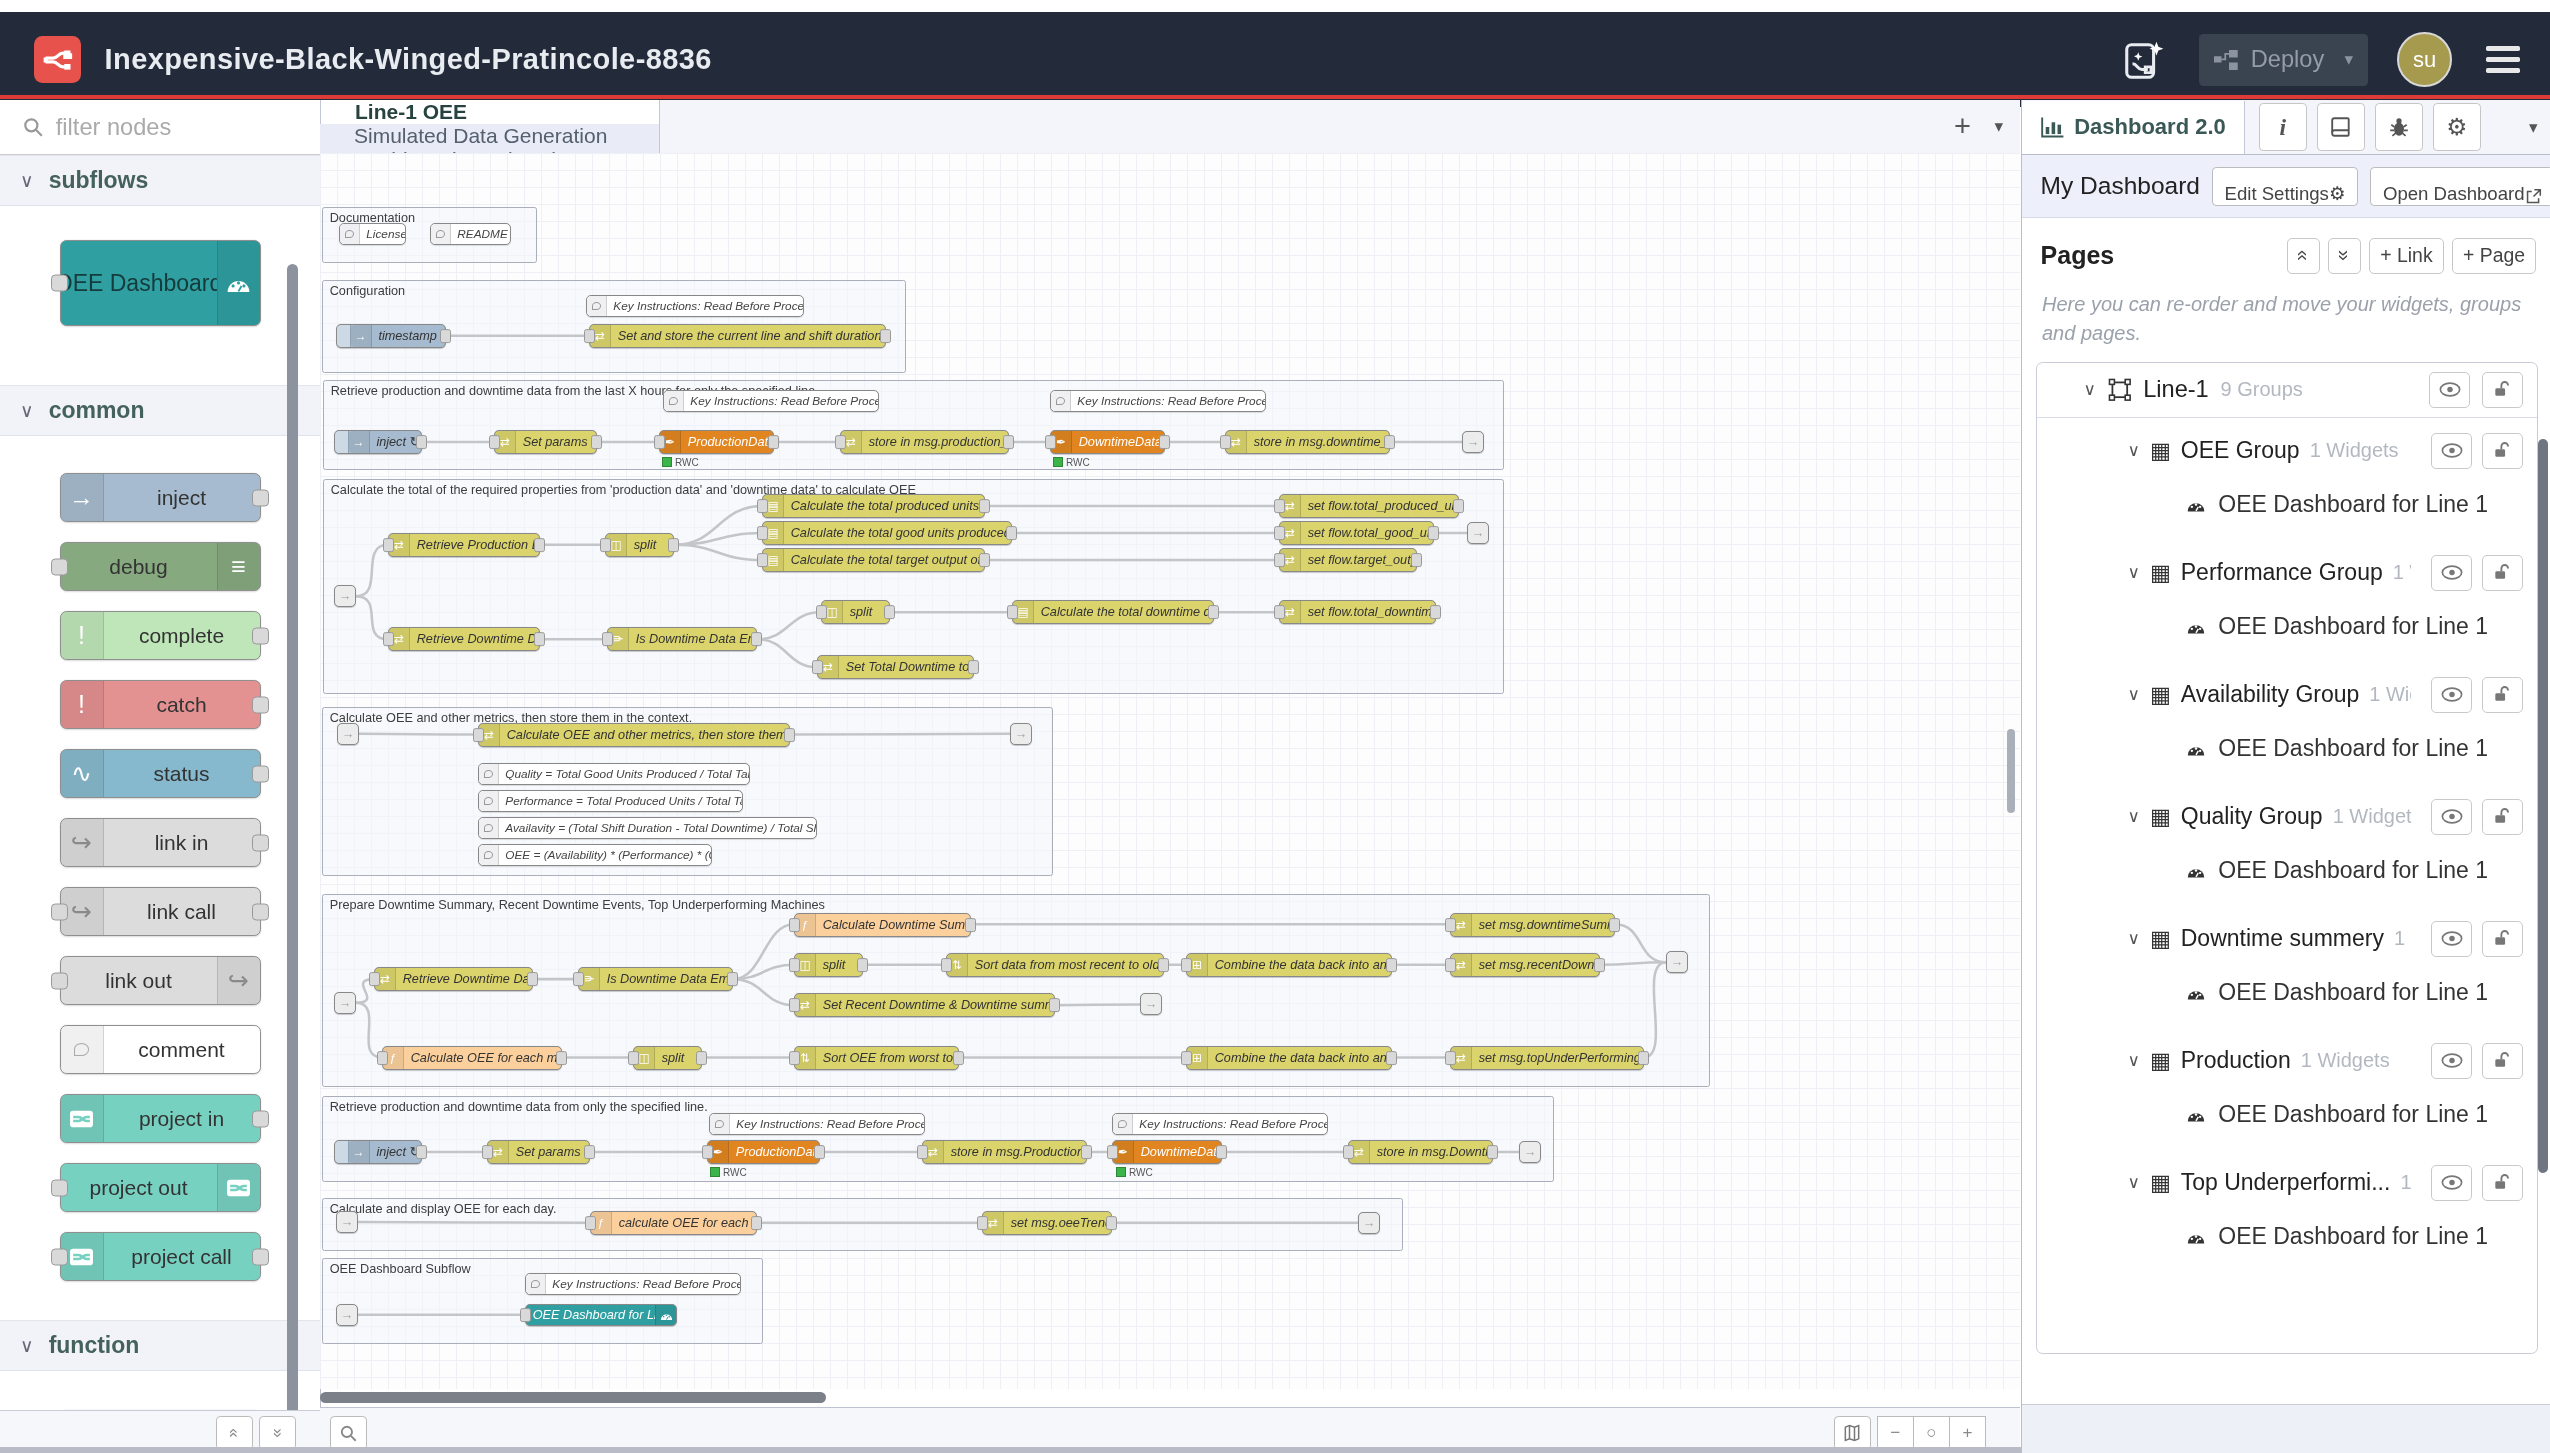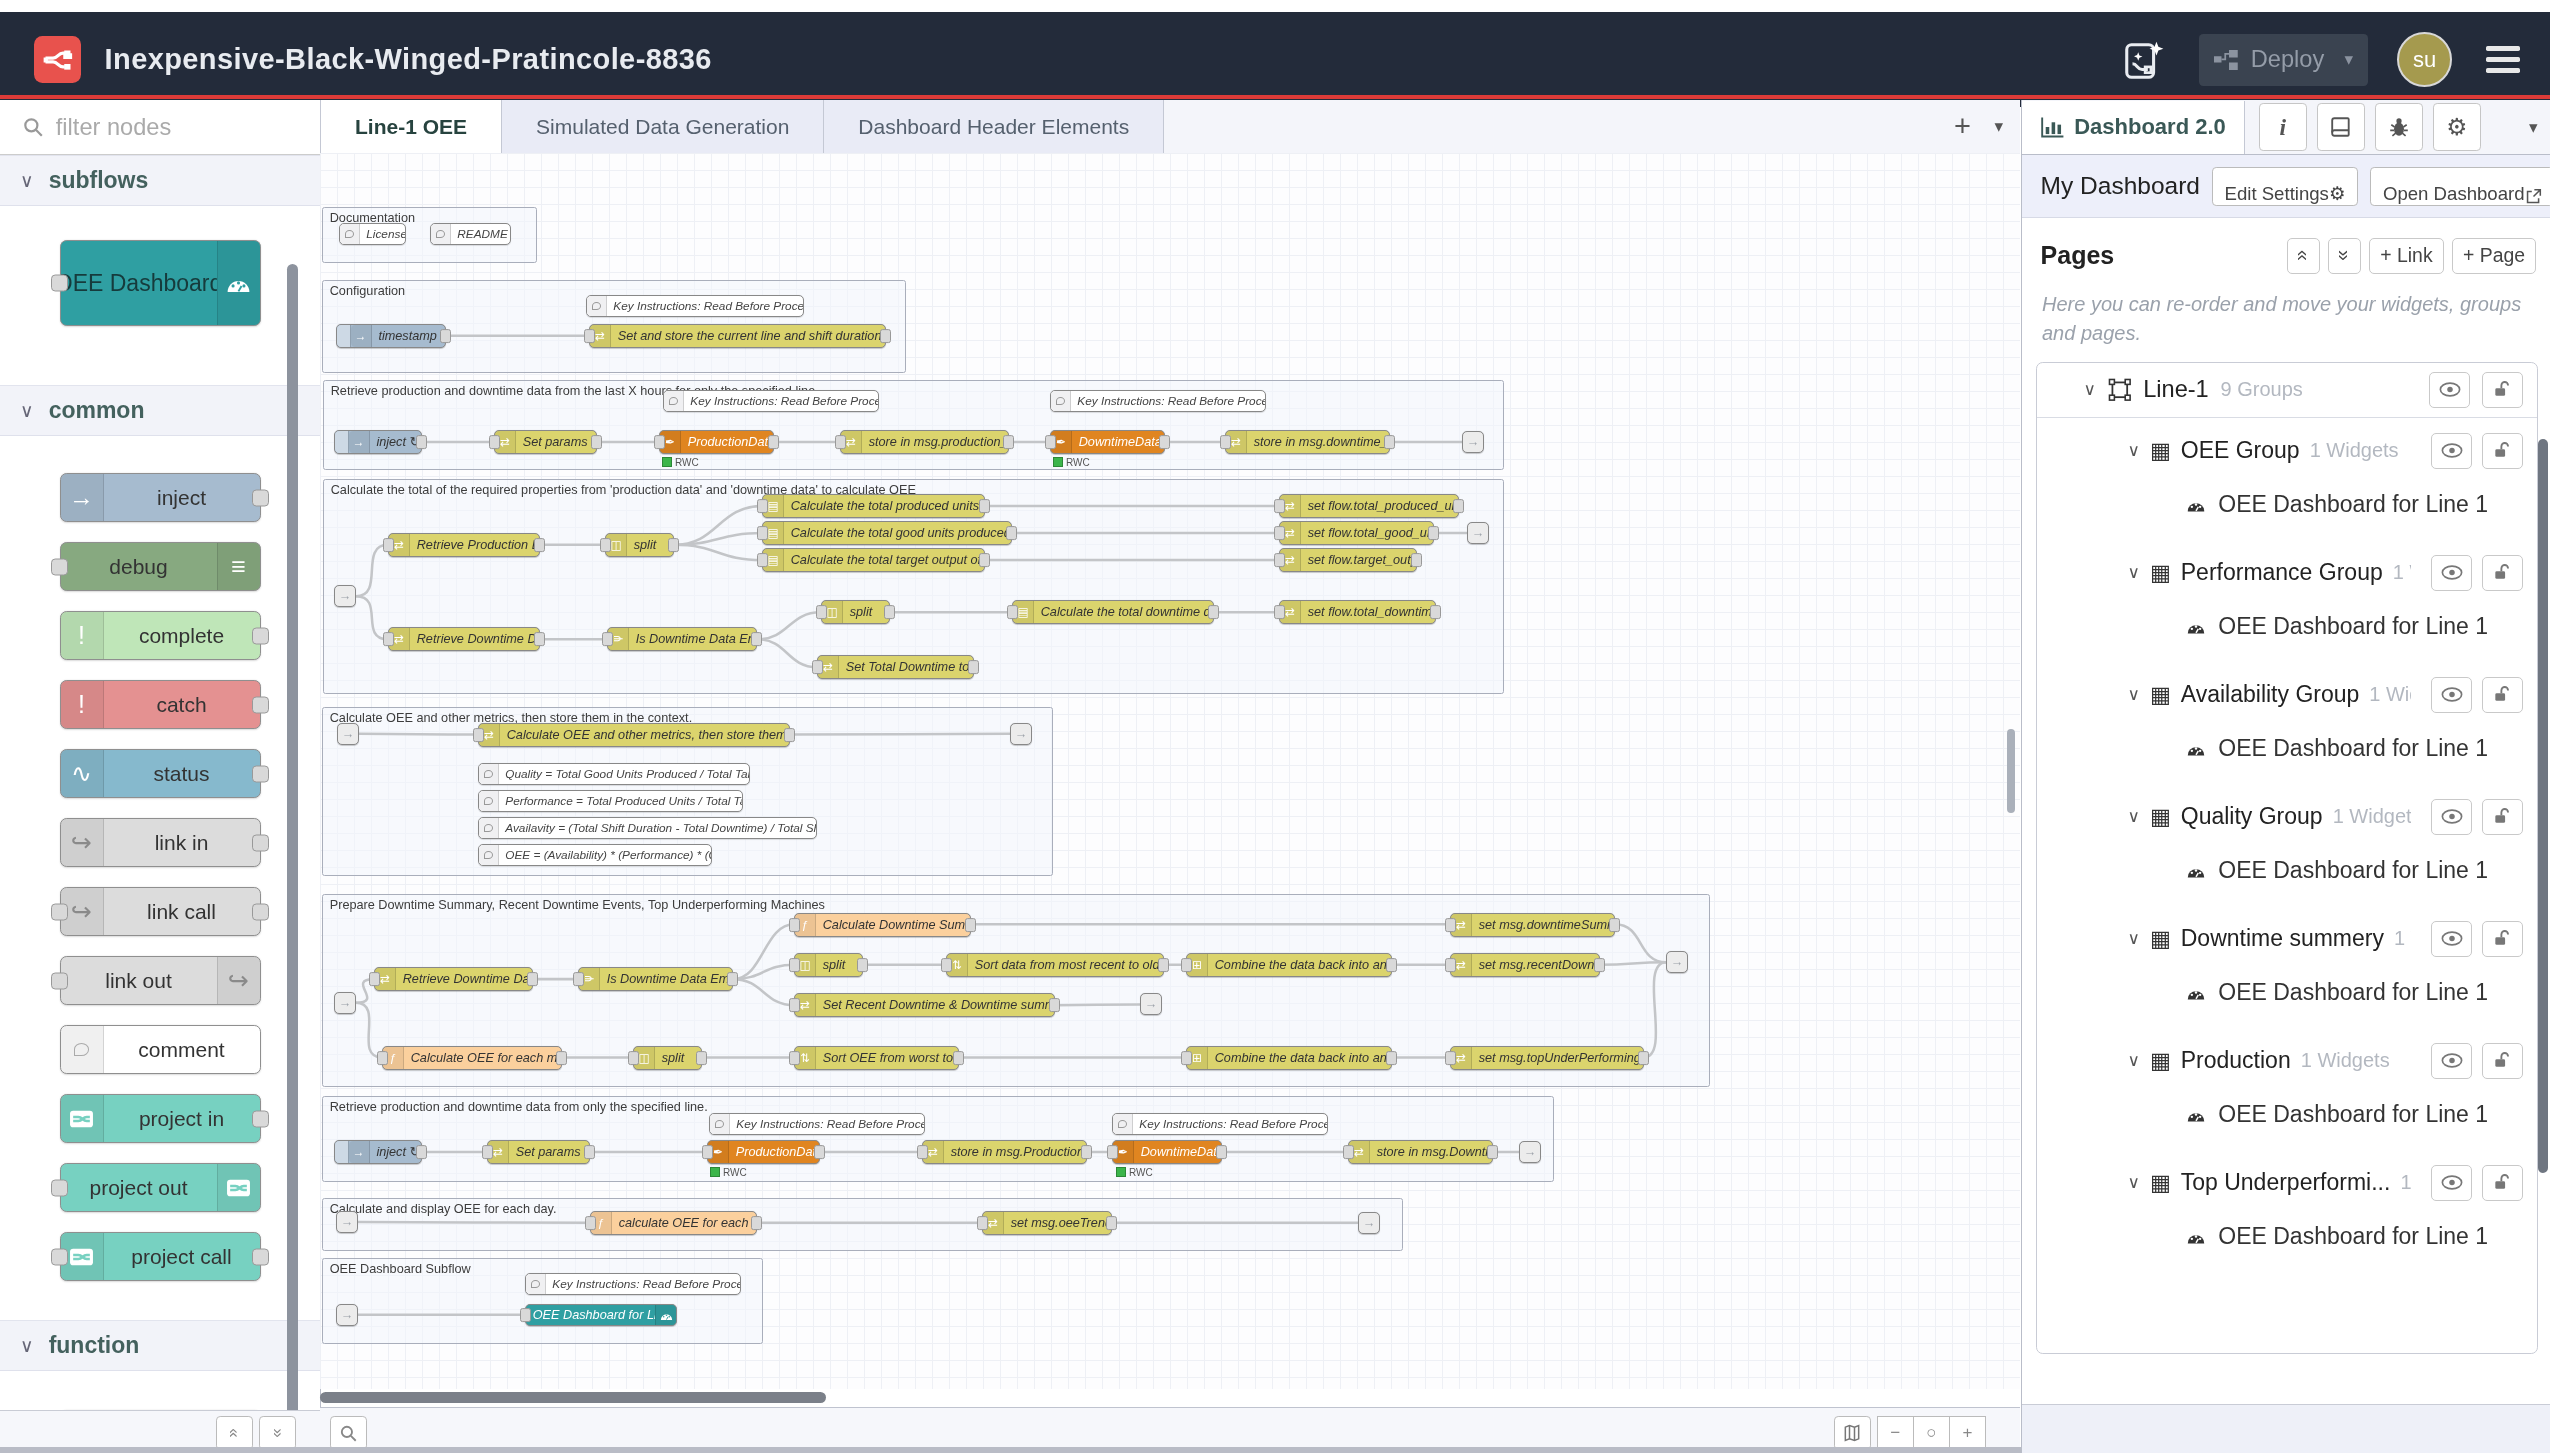--- a/index.html
+++ b/index.html
@@ -281,21 +281,21 @@
     <div class="sq-btn">
         <span class="rot90">«</span>
       </div>
     <div class="sq-btn">
         <span class="rot90">»</span>
       </div>
   </div>
 </div>
 
 <div id="tabbar">
-  <div id="tabs-holder" style="display:flex;">
+  <div id="tabs-holder" style="display:flex;flex-direction:column;">
       <div class="ftab active">Line-1 OEE</div>
       <div class="ftab">Simulated Data Generation</div>
       <div class="ftab">Dashboard Header Elements</div>
     </div>
   <div class="tab-tools">
     <span class="tab-plus">+</span>
     <span class="tab-caret">▾</span>
   </div>
 </div>
 

